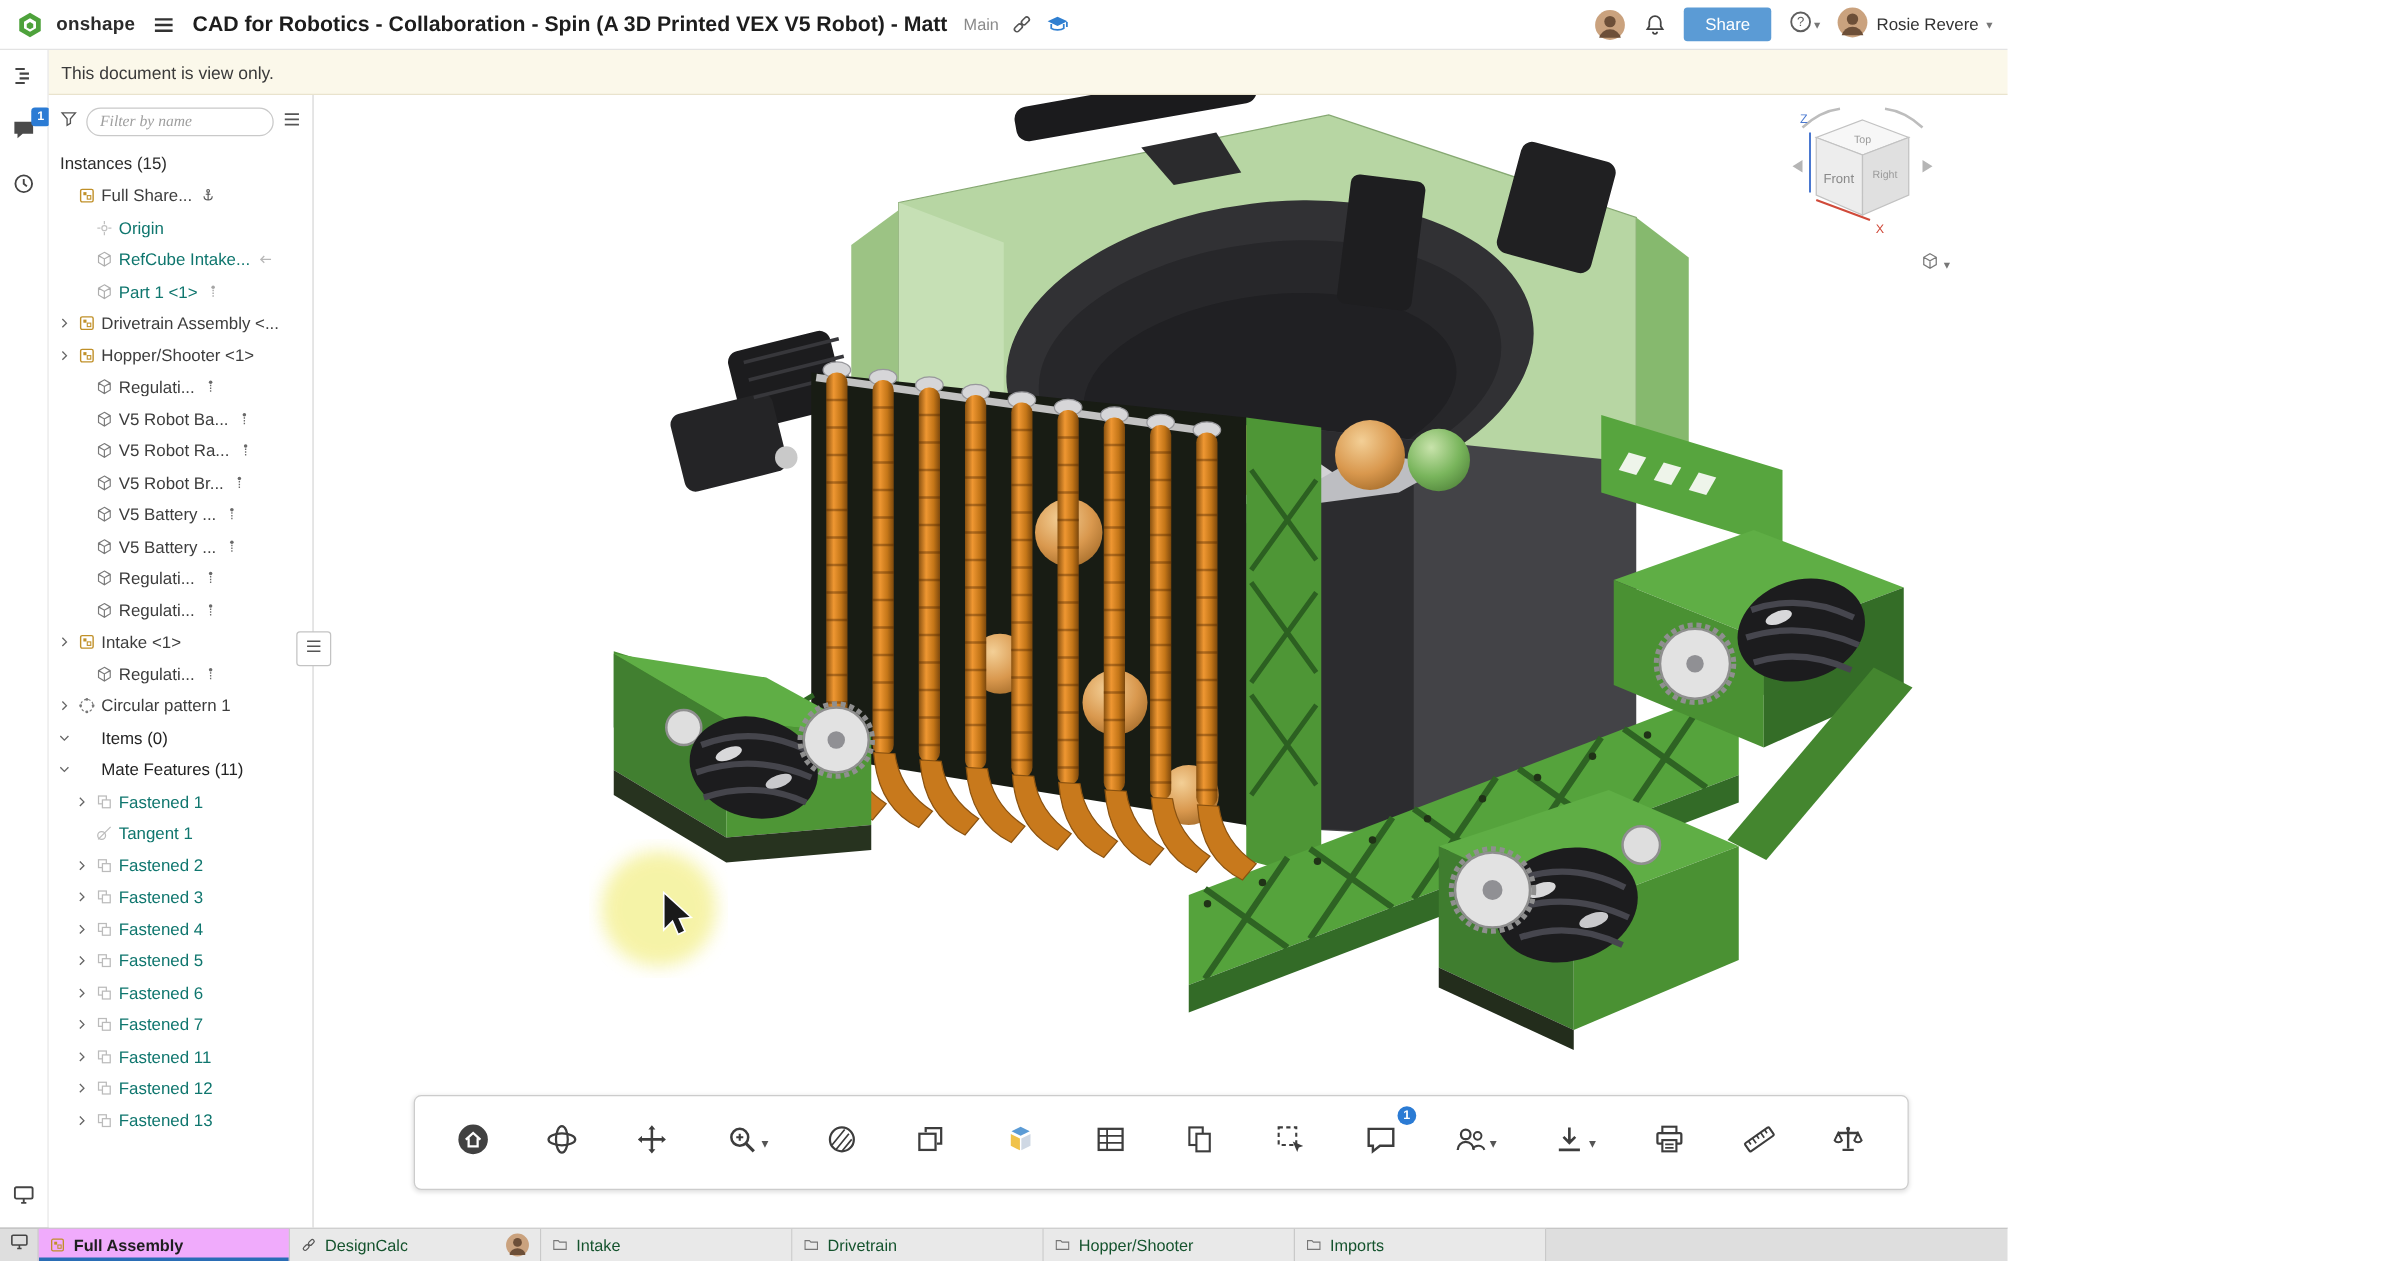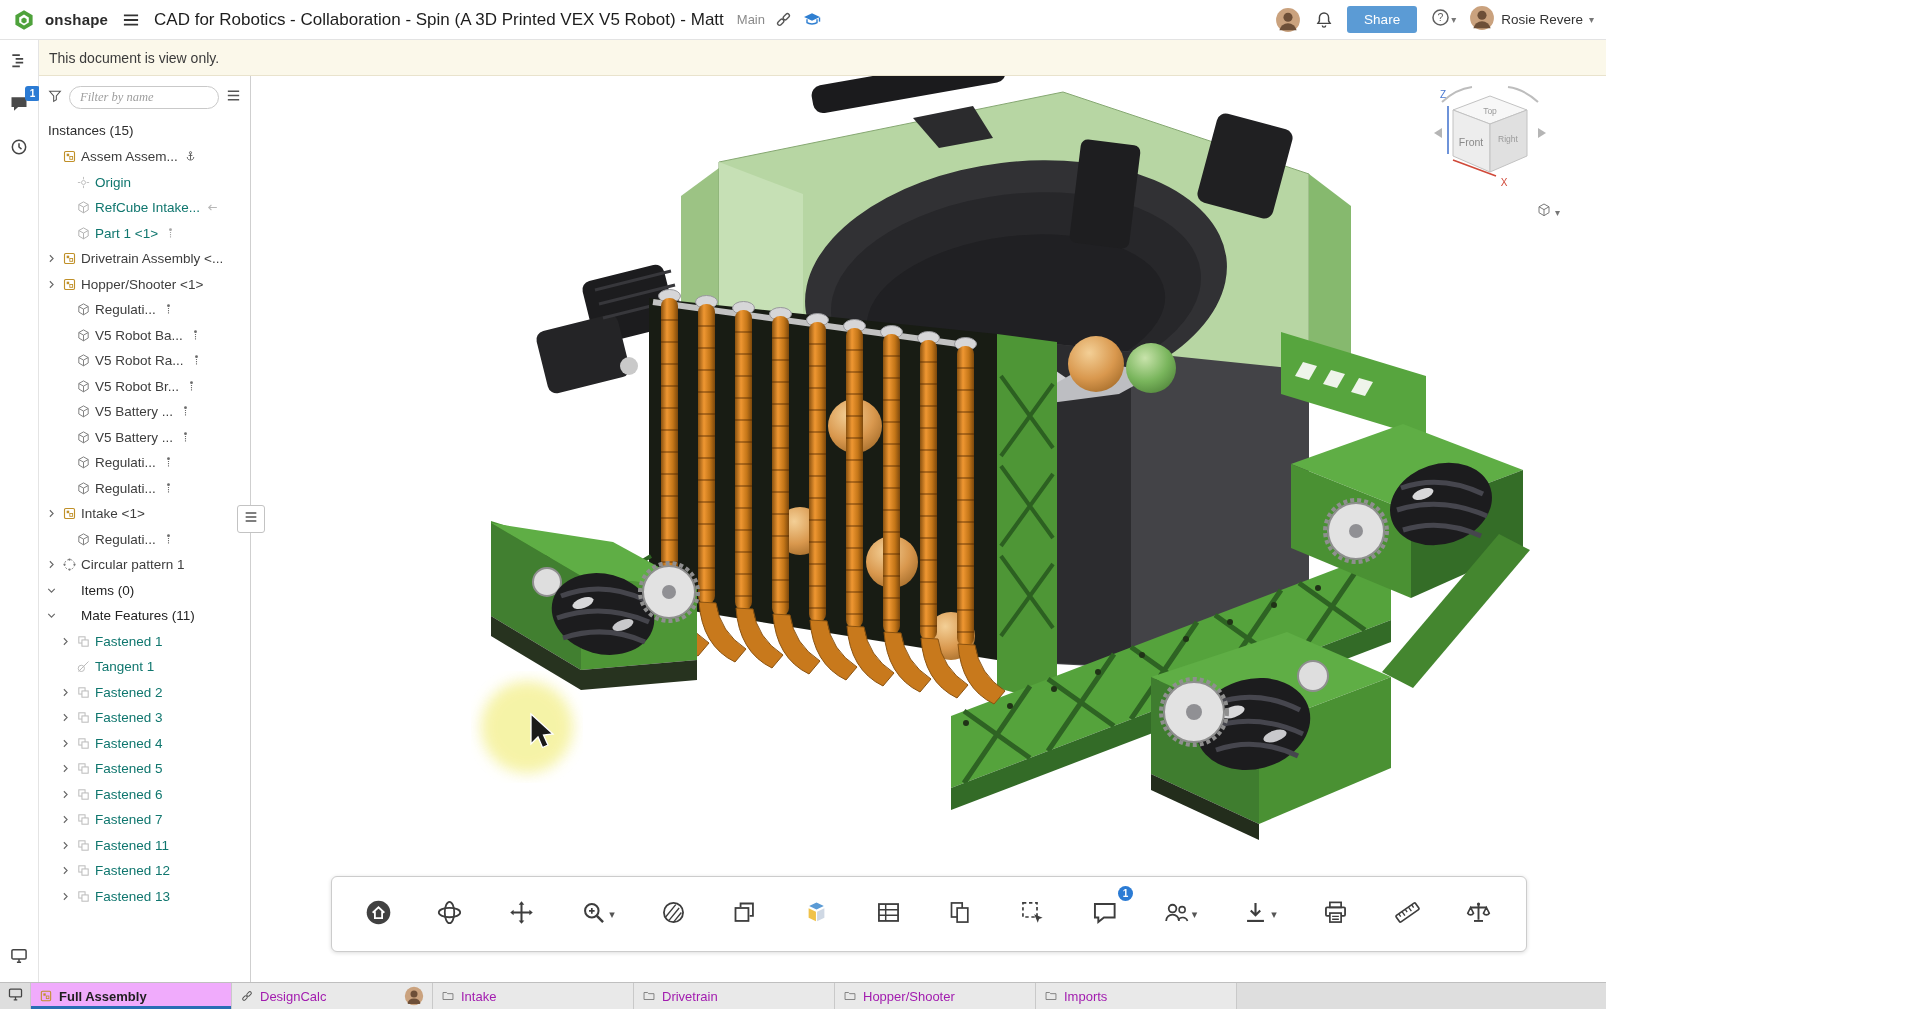--- a/index.html
+++ b/index.html
@@ -4,21 +4,21 @@
 <style>
   *{box-sizing:border-box;margin:0;padding:0}
   html,body{width:1919px;height:1009px;overflow:hidden;font-family:"Liberation Sans",sans-serif;background:#fff}
   .app{width:1606px;height:1009px;display:flex;flex-direction:column}
 
   
   .topbar{flex:0 0 40px;display:flex;align-items:center;gap:9px;padding:0 12px;border-bottom:1px solid #e3e3e3;background:#fff}
   .logo-mark{display:flex;align-items:center}
   .logo-text{font-size:15px;font-weight:700;color:#2b2b2b;letter-spacing:.2px}
   .hamburger{display:flex;align-items:center;cursor:pointer;margin:0 4px}
-  .doc-title{font-weight:400;font-size:17px;color:#1d1d1d;white-space:nowrap}
+  .doc-title{font-weight:700;font-size:17px;color:#1d1d1d;white-space:nowrap}
   .ws{font-size:13px;color:#8a8a8a;margin-left:4px}
   .hd-ic{display:flex;align-items:center;cursor:pointer}
   .top-right{margin-left:auto;display:flex;align-items:center;gap:13px}
   .share-btn{background:#5b9bd5;color:#fff;border:none;border-radius:3px;height:27px;padding:0 17px;font-size:13.5px;cursor:pointer;font-family:inherit}
   .user{display:flex;align-items:center;gap:6px;font-size:13.5px;color:#333;cursor:pointer}
   .chev-txt{font-size:10px;color:#777}
 
   
   .middle{flex:1;display:flex;min-height:0}
   .rail{flex:0 0 39px;border-right:1px solid #e4e4e4;background:#fff;display:flex;flex-direction:column;align-items:center;padding:9px 0 10px 0;gap:15px}
@@ -53,21 +53,21 @@
 
   
   .toolbar{position:absolute;left:50%;transform:translateX(-50%);top:800px;width:1196px;height:76px;background:#fff;border:1px solid #ccc;border-radius:6px;box-shadow:0 1px 4px rgba(0,0,0,.14);display:flex;align-items:center;justify-content:space-between;padding:0 28px;z-index:7}
   .tb-item{display:flex;align-items:center;position:relative;cursor:pointer;padding:5px;border-radius:4px}
   .tb-chev{font-size:11px;color:#555;margin-left:2px}
   .tb-badge{top:-8px;right:-10px;border-radius:8px}
 
   
   .tab-bar{flex:0 0 27px;background:#dedede;border-top:1px solid #bfbfbf;display:flex;align-items:stretch}
   .tab-mgr{flex:0 0 31px;display:flex;align-items:center;justify-content:center;border-right:1px solid #c8c8c8;cursor:pointer}
-  .tab{width:201px;display:flex;align-items:center;gap:6px;padding:0 8px;font-size:13px;color:#a21caf;background:#e9e9e9;border-right:1px solid #c9c9c9;position:relative;cursor:pointer}
+  .tab{width:201px;display:flex;align-items:center;gap:6px;padding:0 8px;font-size:13px;color:#14532d;background:#e9e9e9;border-right:1px solid #c9c9c9;position:relative;cursor:pointer}
   .tab.active{background:#f0abfc;color:#1f1f1f;font-weight:700;box-shadow:inset 0 -3px 0 #2a6db5}
   .tab-label{overflow:hidden;text-overflow:ellipsis;white-space:nowrap}
   .tab-avatar{margin-left:auto;width:20px;height:20px;border-radius:50%;overflow:hidden;display:flex;flex:0 0 20px}
   .tab-ic{display:flex;flex:0 0 auto}
 </style>
 </head>
 <body>
 
 <div class="app">
 
@@ -189,21 +189,21 @@
           <div id="tree-rows">
               <div class="tree-row" style="padding-left: 4px;">
                 <span class="t-chev"></span>
                 <span class="t-ico">
                   <svg width="15" height="15" viewBox="0 0 24 24" aria-hidden="true">
                     <rect x="4" y="4" width="16" height="16" rx="2" fill="none" stroke="#c09028" stroke-width="1.8"></rect>
                     <rect x="7.5" y="7.5" width="4" height="4" fill="#c09028"></rect>
                     <rect x="12.5" y="12" width="4.5" height="4.5" fill="none" stroke="#c09028" stroke-width="1.4"></rect>
                   </svg>
                 </span>
-                <span class="t-label">Assem Assem...</span>
+                <span class="t-label">Full Share...</span>
                 <span class="t-trail">
                   <svg width="13" height="13" viewBox="0 0 24 24" aria-hidden="true">
                     <circle cx="12" cy="5" r="2" fill="none" stroke="#555" stroke-width="1.7"></circle>
                     <path d="M12 7v11M6 13c0 4 3 5.5 6 5.5s6-1.5 6-5.5M8.5 10h7" fill="none" stroke="#555" stroke-width="1.7"></path>
                   </svg>
                 </span>
               </div>
               <div class="tree-row gray" style="padding-left: 18px;">
                 <span class="t-chev"></span>
                 <span class="t-ico">

